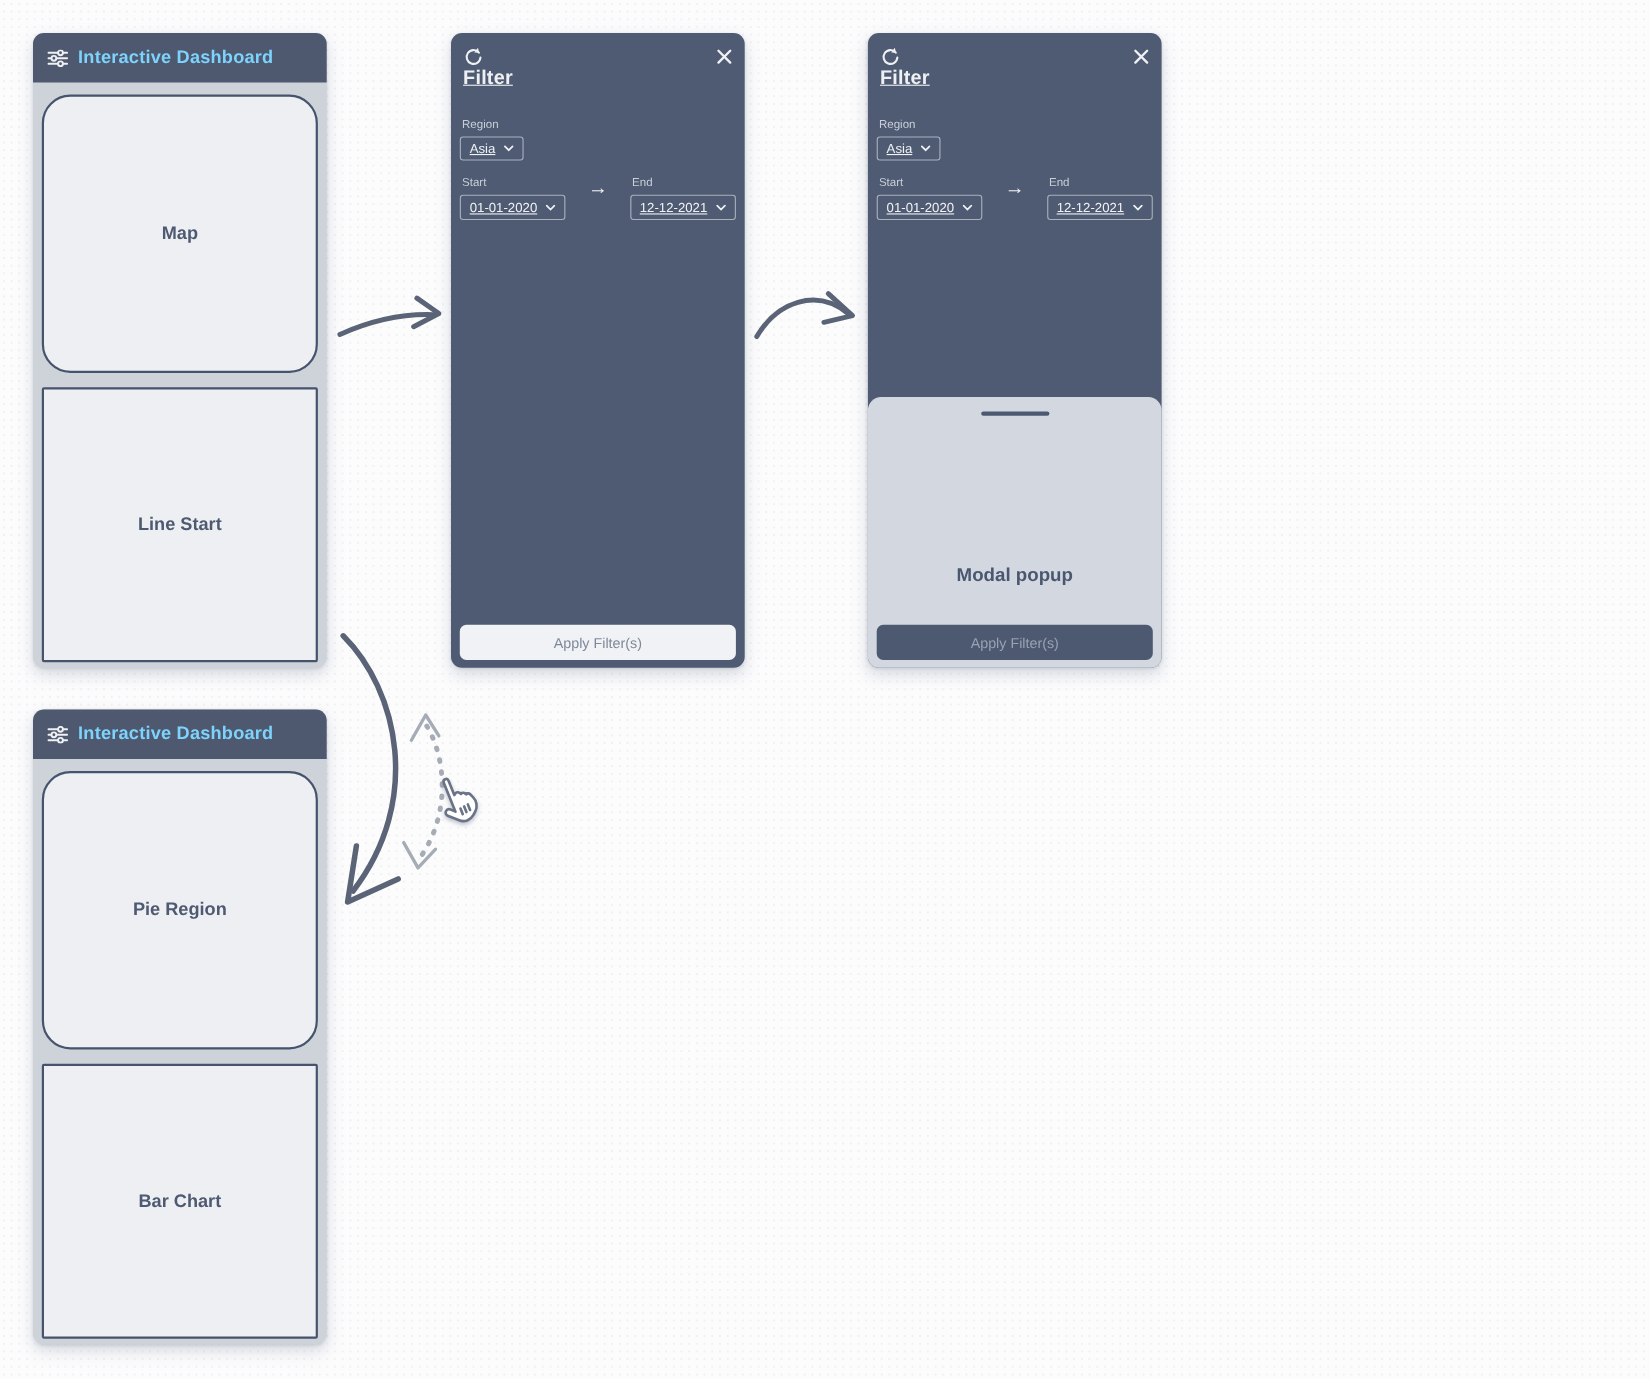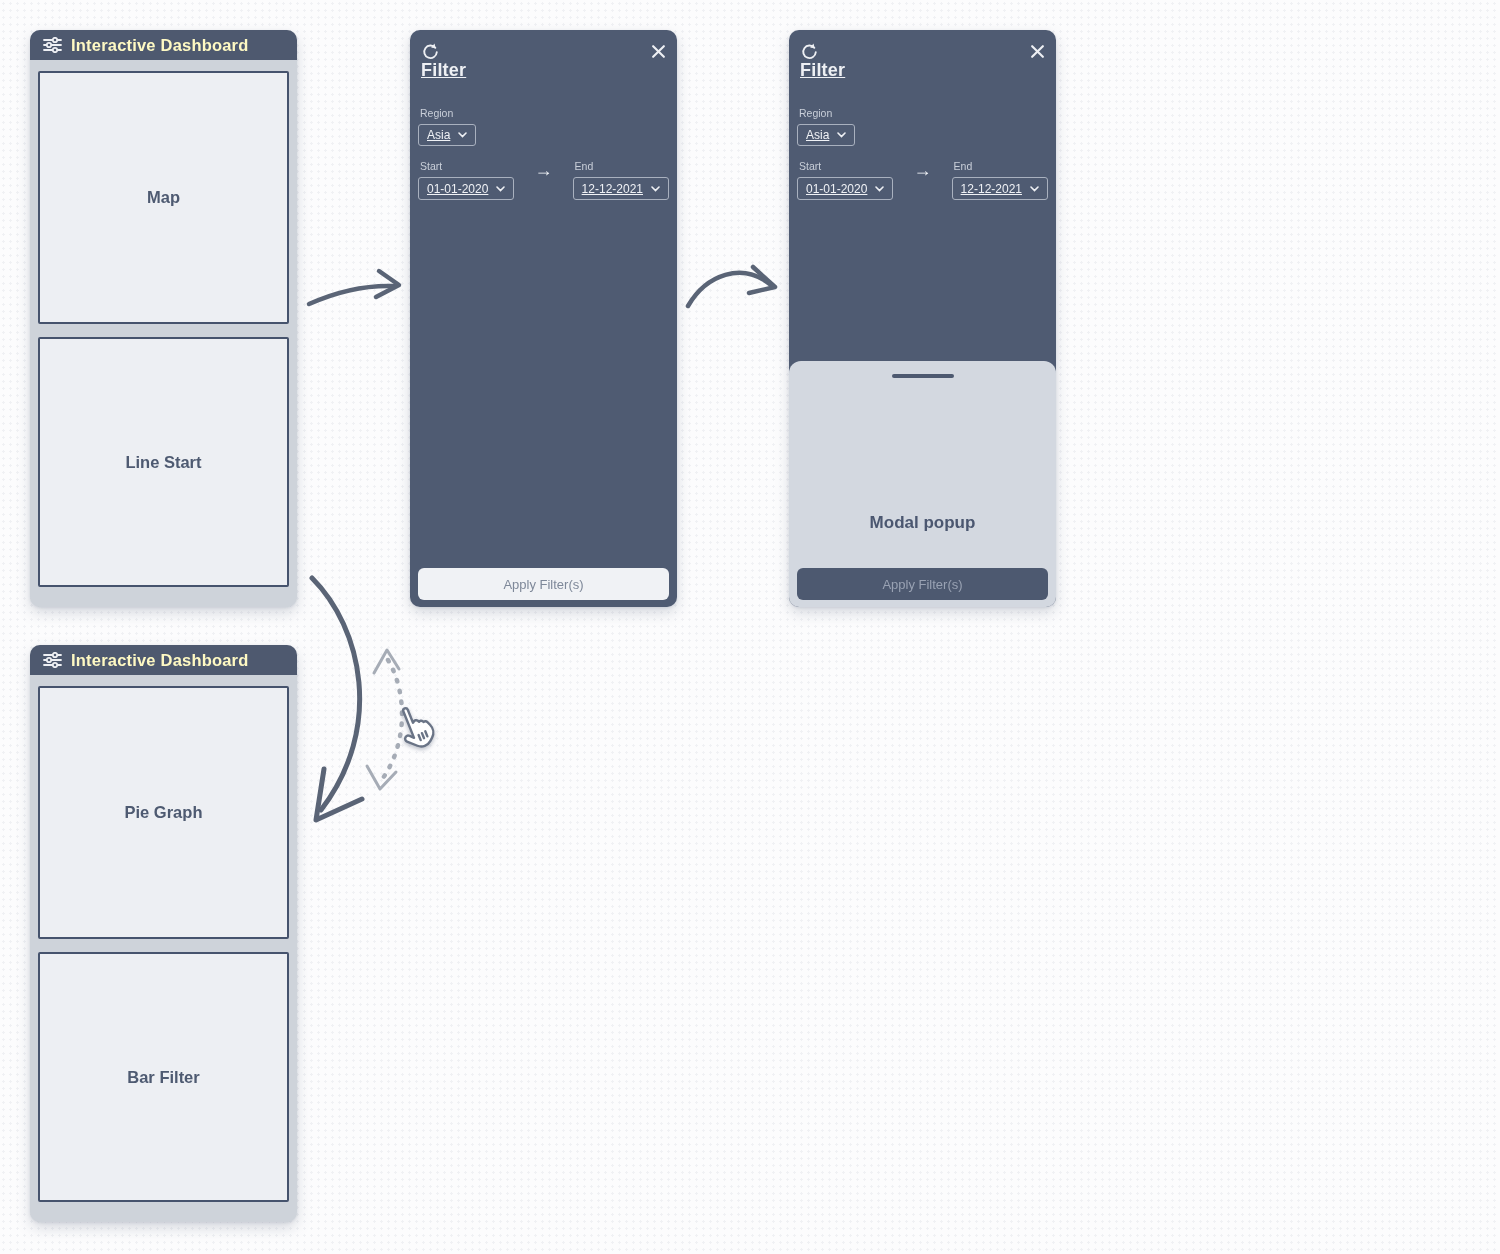--- a/index.html
+++ b/index.html
@@ -17,31 +17,31 @@
   
   .panel{
     position:absolute;width:267px;height:577px;border-radius:10px;
     box-shadow:0 6px 14px rgba(108,118,140,.25), 0 1px 3px rgba(108,118,140,.18);
     box-sizing:border-box;
   }
 
   
   .dash{background:#ced3da;}
   .dash-header{
-    height:30px;background:#4e596f;border-radius:10px 10px 0 0;
+    height:45px;background:#4e596f;border-radius:10px 10px 0 0;
     display:flex;align-items:center;gap:9px;padding:0 13px;
-    color:#fef9c3;font-weight:700;font-size:16.5px;letter-spacing:.2px;
+    color:#7dd3fc;font-weight:700;font-size:16.5px;letter-spacing:.2px;
   }
   .dash-body{padding:11px 8px 5px;display:flex;flex-direction:column;gap:13px;box-sizing:border-box;height:532px;}
   .widget{
     background:#edeff3;border:2px solid #46536d;border-radius:2px;
     display:flex;align-items:center;justify-content:center;
     font-weight:700;color:#4e5a71;font-size:16.5px;box-sizing:border-box;
   }
-  .widget.first{height:253px;flex:none;}
+  .widget.first{height:253px;flex:none;border-radius:26px;}
   .widget.second{flex:1;}
 
   
   .filter{background:#4f5b72;color:#eef0f4;}
   .fp-iconrow{display:flex;justify-content:space-between;align-items:center;padding:12px 11px 0;height:18px;}
   .icon-btn{display:flex;align-items:center;justify-content:center;cursor:pointer;}
   .fp-title{margin:0 11px 0;font-size:18px;font-weight:700;letter-spacing:.2px;text-decoration:underline;}
   .fp-group{margin:26px 8px 0;}
   .fp-label{font-size:10.5px;color:#c9cfd9;margin:0 0 5px 2px;}
   .select{
@@ -213,24 +213,24 @@
           <line x1="1" y1="8" x2="18" y2="8"></line>
             <circle cx="6" cy="8" r="2.2" fill="#4e596f"></circle>
           <line x1="1" y1="13" x2="18" y2="13"></line>
             <circle cx="12" cy="13" r="2.2" fill="#4e596f"></circle>
         </svg>
       </span>
       <span>Interactive Dashboard</span>
     </div>
     <div class="dash-body">
       <div class="widget first">
-        <span>Pie Graph</span>
+        <span>Pie Region</span>
       </div>
       <div class="widget second">
-        <span>Bar Filter</span>
+        <span>Bar Chart</span>
       </div>
     </div>
   </div>
 
   <svg class="overlay" width="1500" height="1254" viewBox="0 0 1500 1254">
 
     <g fill="none" stroke="#5a6476" stroke-width="4.5" stroke-linecap="round" stroke-linejoin="round">
       <path d="M309 304 C 338 291, 366 285, 394 286"></path>
       <path d="M379 271 L399 285 L376 297"></path>
     </g>

